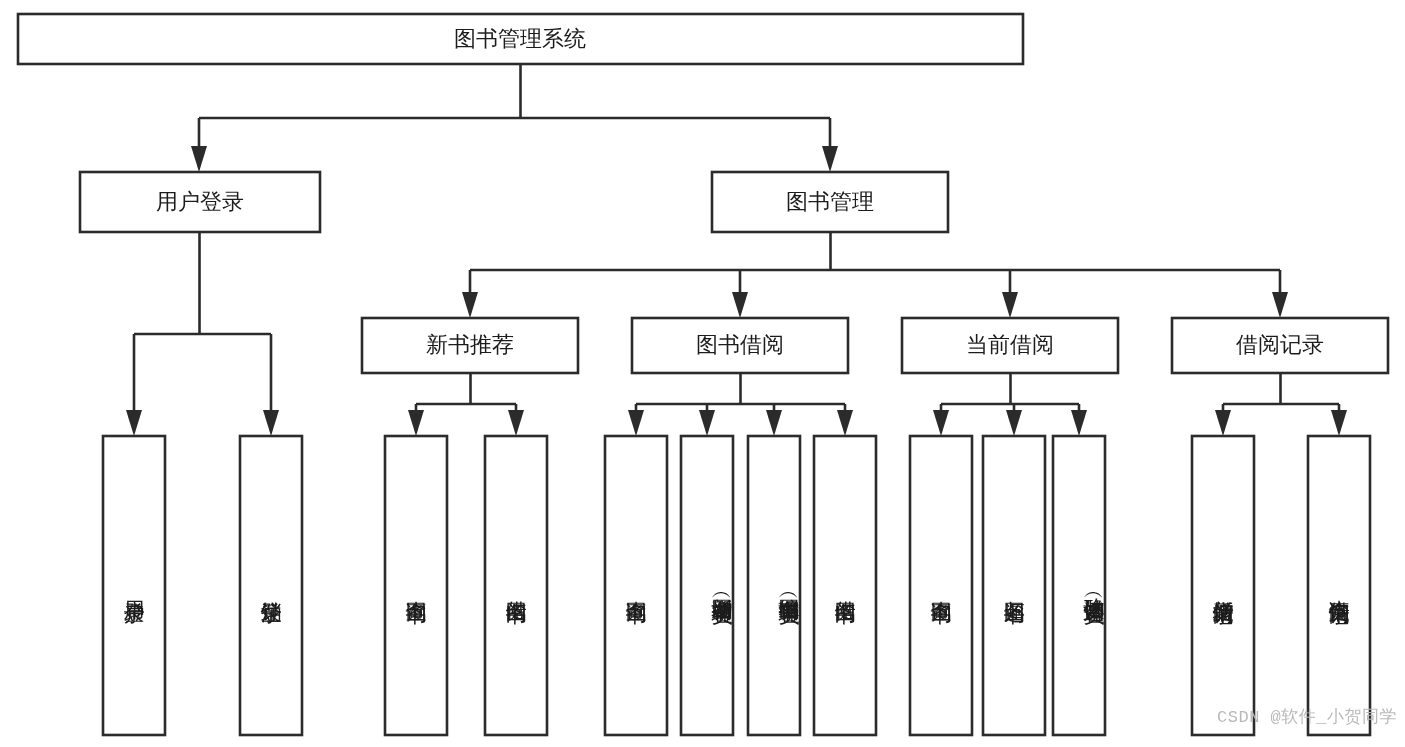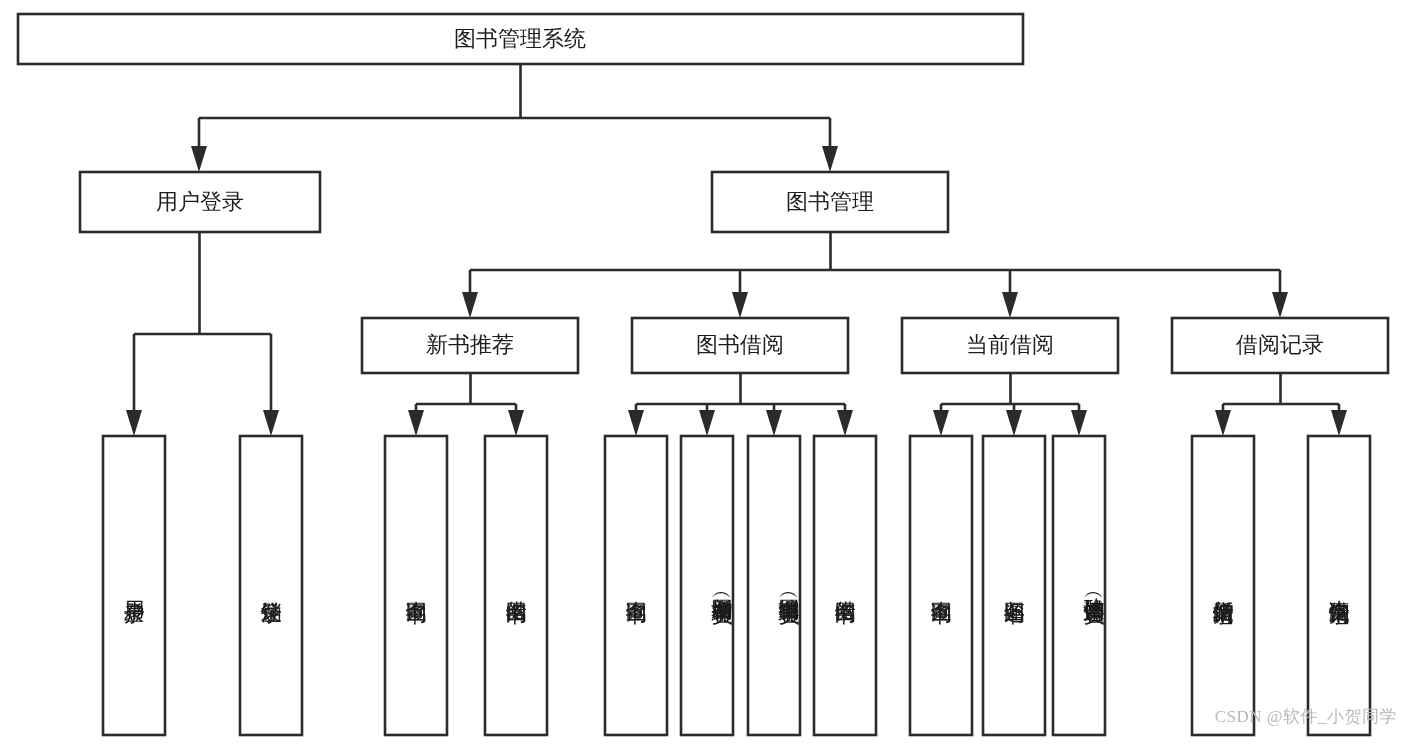--- a/index.html
+++ b/index.html
@@ -59,21 +59,21 @@
     color: #1c1c1c;
     letter-spacing: 1px;
     white-space: nowrap;
     text-align: center;
     pointer-events: none;
   }
   .watermark {
     position: absolute;
     right: 8px;
     bottom: 4px;
-    font-family: Liberation Serif, serif;
+    font-family: Liberation Mono, monospace;
     font-size: 17px;
     color: #b9b9b9;
     white-space: nowrap;
     letter-spacing: 0.5px;
   }
 </style>
 </head>
 <body>
 
 <div id="diagram-root">

